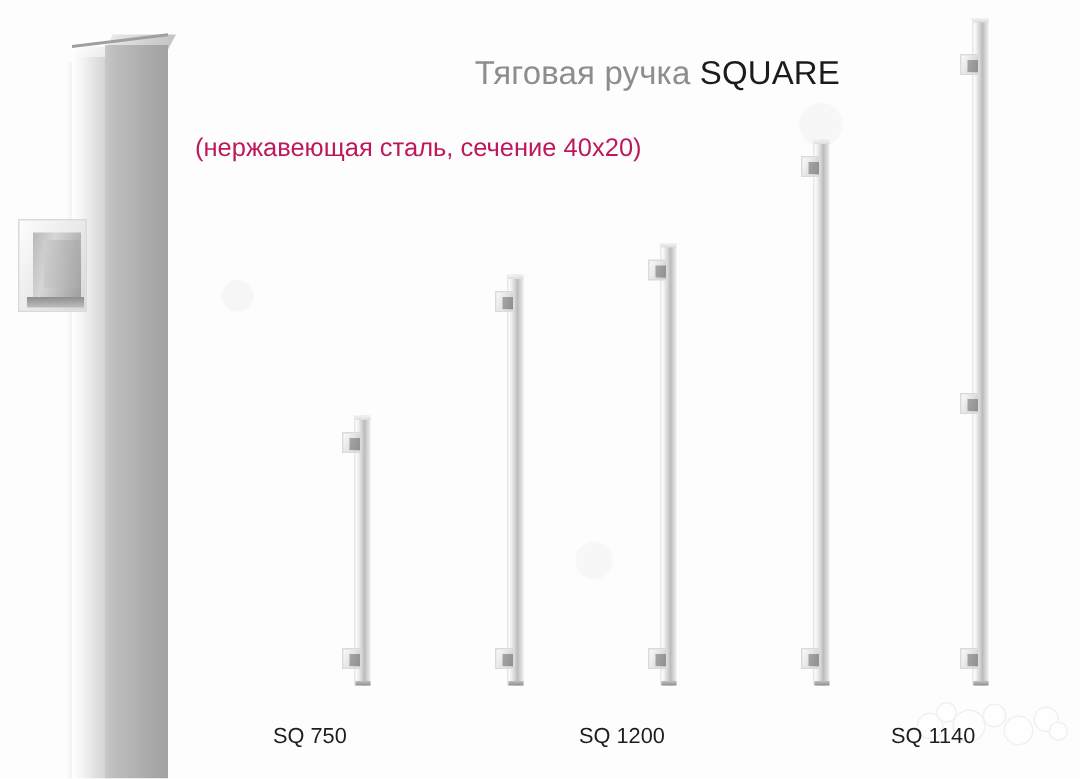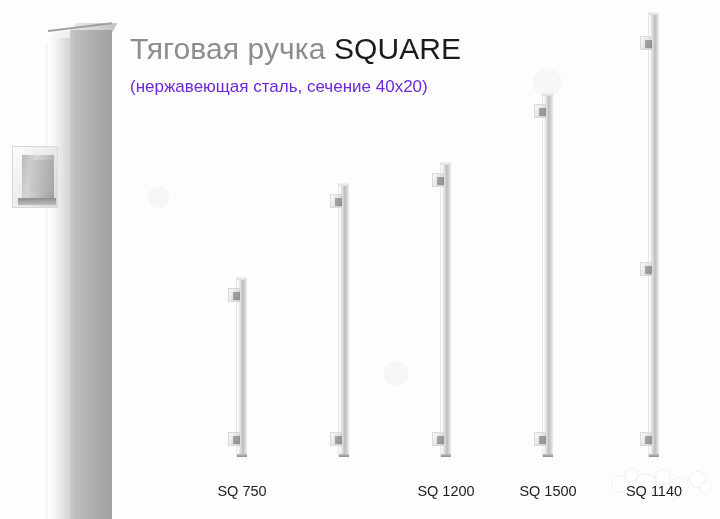--- a/index.html
+++ b/index.html
@@ -29,35 +29,36 @@
   }
 
   
   .title-block {
     position: absolute;
     left: 130px;
     top: 30px;
     width: 430px;
   }
   .title {
-    font-size: 30px;
+    font-size: 22px;
     line-height: 38px;
     color: #8d8d8d;
     white-space: nowrap;
     letter-spacing: .1px;
+    text-align: right;
   }
   .title .strong {
     color: #1b1b1b;
     font-weight: 400;
   }
   .subtitle {
-    margin-top: 8px;
+    margin-top: 20px;
     font-size: 17px;
     line-height: 22px;
-    color: #6d28d9;
+    color: #be185d;
     white-space: nowrap;
   }
 
   
   .big-handle {
     position: absolute;
     left: 42px;
     top: 18px;
     width: 70px;
     height: 512px;
@@ -219,21 +220,21 @@
     width: 7px;
     height: 8px;
     background: linear-gradient(105deg, #a6a6a6, #8f8f8f);
   }
 
   
   .label {
     position: absolute;
     top: 483px;
     width: 120px;
-    text-align: center;
+    text-align: left;
     font-size: 14.5px;
     color: #1d1d1d;
     white-space: nowrap;
   }
 
   
   .watermark {
     position: absolute;
     left: 612px;
     top: 466px;
@@ -311,15 +312,14 @@
     <div class="wm-blob" style="left:13px; top:3px;  width:12px; height:12px;"></div>
     <div class="wm-blob" style="left:24px; top:8px;  width:20px; height:20px;"></div>
     <div class="wm-blob" style="left:44px; top:4px;  width:14px; height:14px;"></div>
     <div class="wm-blob" style="left:58px; top:12px; width:18px; height:18px;"></div>
     <div class="wm-blob" style="left:78px; top:6px;  width:15px; height:15px;"></div>
     <div class="wm-blob" style="left:88px; top:16px; width:11px; height:11px;"></div>
   </div>
 
 <div class="label" style="left: 182px;">SQ 750</div>
     <div class="label" style="left: 386px;">SQ 1200</div>
-    <div class="label" style="left: 488px;">SQ 1500</div>
     <div class="label" style="left: 594px;">SQ 1140</div>
   </div>
 
 </body></html>

